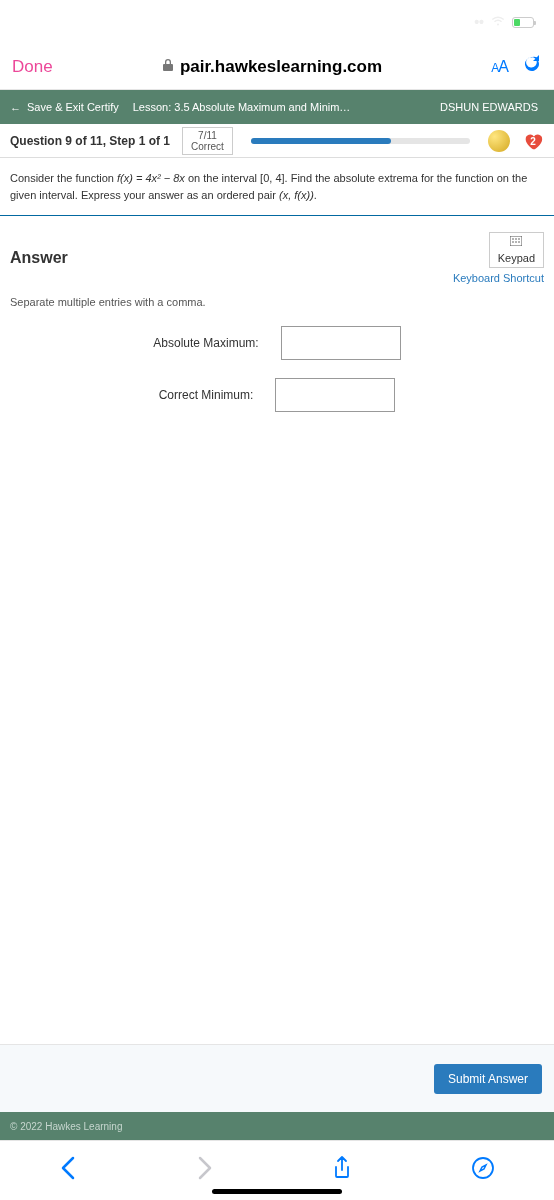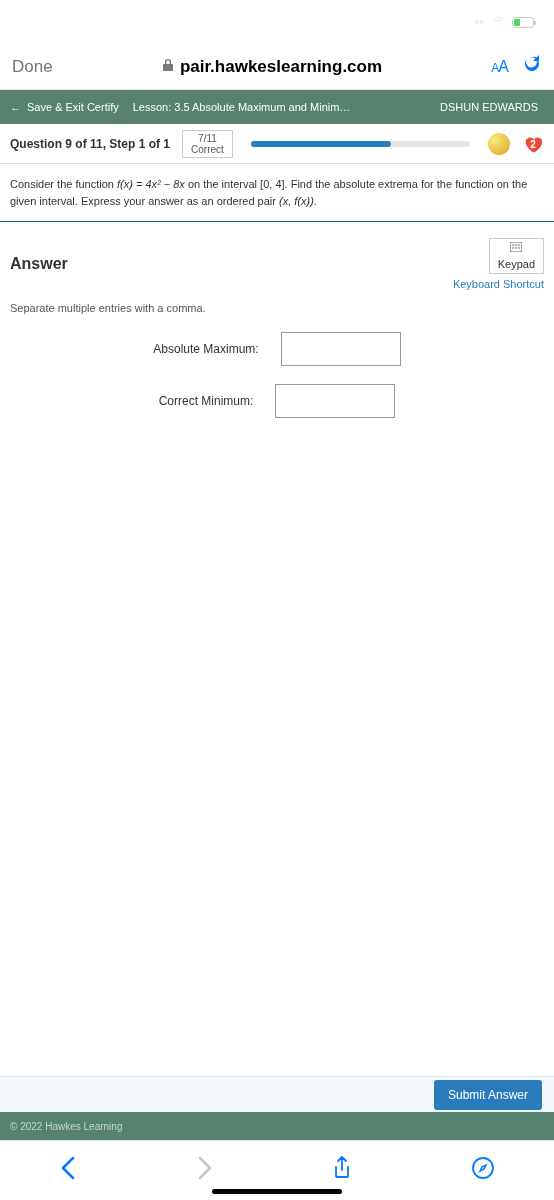--- a/index.html
+++ b/index.html
@@ -8,35 +8,35 @@
 
 .status-bar { height: 44px; display: flex; justify-content: space-between; align-items: center; padding: 0 20px; color: #fff; font-weight: 600; font-size: 15px;}
 .status-right { display: flex; gap: 6px; align-items: center;}
 .battery { width: 22px; height: 11px; border: 1px solid #ccc; border-radius: 3px; position: relative; }
 .battery::after { content:""; position:absolute; right:-3px; top:3px; width:2px; height:4px; background:#ccc; border-radius:0 1px 1px 0;}
 .battery-fill { position:absolute; left:1px; top:1px; bottom:1px; width:30%; background:#4cd964; border-radius:1px;}
 .wifi { color:#eee; font-size:14px;}
 
 
 .browser-bar { height: 46px; display:flex; align-items:center; padding: 0 12px; border-bottom: 1px solid #e5e5e5; gap: 14px;}
-.done-link { color:#737373; font-size:17px; }
+.done-link { color:#ec4899; font-size:17px; }
 .url-area { flex:1; display:flex; align-items:center; justify-content:center; gap:6px; color:#000; font-weight:600; font-size:17px;}
 .lock-icon { font-size:13px; color:#777;}
 .aa { color:#007aff; font-size:16px; letter-spacing:-1px;}
 .aa .small-a { font-size:12px;}
 .refresh { color:#007aff; font-size:20px; }
 
 
 .header-green { background:#57826d; color:#fff; height:34px; display:flex; align-items:center; font-size:11px; gap:14px; padding: 0 10px; justify-content: space-between;}
 .save-exit { display:flex; align-items:center; gap:6px;}
 .lesson-title { flex:1; }
 .user-name { font-size:11px; padding-right:6px;}
 
 
-.question-bar { background:#fff; border-bottom:1px solid #ddd; height:40px; display:flex; align-items:center; padding:0 10px; font-size:12px; color:#333; gap:12px; }
+.question-bar { background:#fff; border-bottom:1px solid #ddd; height:34px; display:flex; align-items:center; padding:0 10px; font-size:12px; color:#333; gap:12px; }
 .q-label { font-weight:600;}
 .score-box { border:1px solid #ccc; padding:2px 8px; font-size:10px; color:#555; text-align:center; line-height:1.1;}
 .progress-wrap { flex:1; height:6px; background:#e5e5e5; border-radius:3px; position:relative; margin:0 6px;}
 .progress-fill { position:absolute; left:0; top:0; bottom:0; width:64%; background:#2a7bbd; border-radius:3px;}
 .coin { width:22px; height:22px; border-radius:50%; background: radial-gradient(circle at 30% 30%, #ffe680, #d4a820); }
 .heart { width:22px; height:22px; position:relative;}
 .heart svg { width:22px; height:22px;}
 .heart-num { position:absolute; top:50%; left:50%; transform:translate(-50%,-50%); color:#fff; font-size:10px; font-weight:600;}
 
 
@@ -50,21 +50,21 @@
 .keypad-btn { border:1px solid #ccc; padding:3px 8px; display:inline-flex; align-items:center; gap:4px; color:#333;flex-direction:column;}
 .shortcut-link { color:#2a7bbd; display:block; margin-top:4px;}
 
 
 .answer-body { padding:8px 10px 20px; font-size:11px; color:#555;}
 .field-row { display:flex; align-items:center; justify-content:center; margin-top:18px; gap:22px;}
 .field-row label { font-size:12px; color:#333;}
 .ans-input { width:120px; height:34px; border:1px solid #999; padding:4px;}
 
 
-.submit-bar { position:absolute; left:0; right:0; bottom:88px; background:#f6f9fb; border-top:1px solid #e5e5e5; height:36px; display:flex; align-items:center; justify-content:flex-end; padding:0 12px;}
+.submit-bar { position:absolute; left:0; right:0; bottom:88px; background:#f6f9fb; border-top:1px solid #e5e5e5; height:68px; display:flex; align-items:center; justify-content:flex-end; padding:0 12px;}
 .submit-btn { background:#2a7bbd; color:#fff; border:none; padding:8px 14px; font-size:12px; border-radius:3px;}
 
 
 .footer-green { position:absolute; left:0; right:0; bottom:60px; background:#57826d; color:#c6d6ce; height:28px; display:flex; align-items:center; padding:0 10px; font-size:10px;}
 
 
 .bottom-nav { position:absolute; left:0; right:0; bottom:0; height:60px; border-top:1px solid #e5e5e5; display:flex; justify-content:space-around; align-items:center;}
 .nav-item { color:#007aff; font-size:22px; }
 .nav-item.disabled { color:#c7c7cc;}
 .home-indicator { position:absolute; bottom:6px; left:50%; transform:translateX(-50%); width:130px; height:5px; background:#000; border-radius:3px;}

